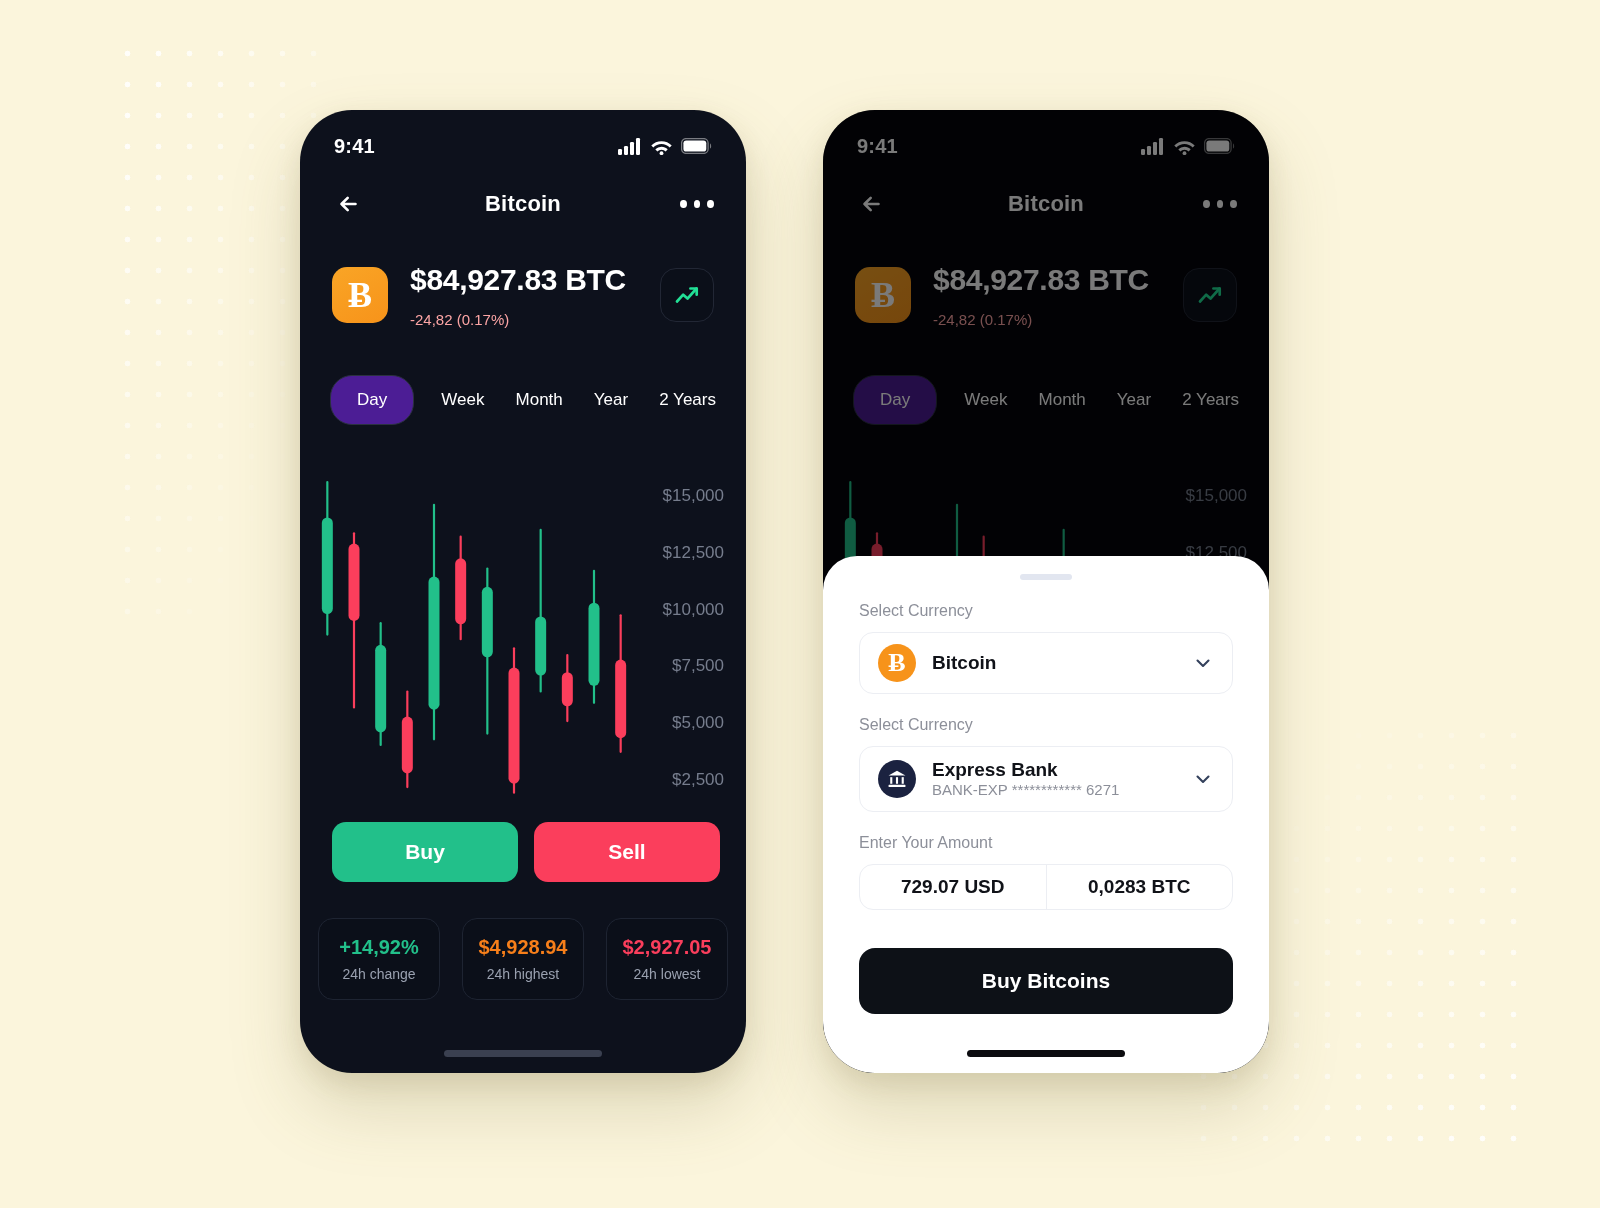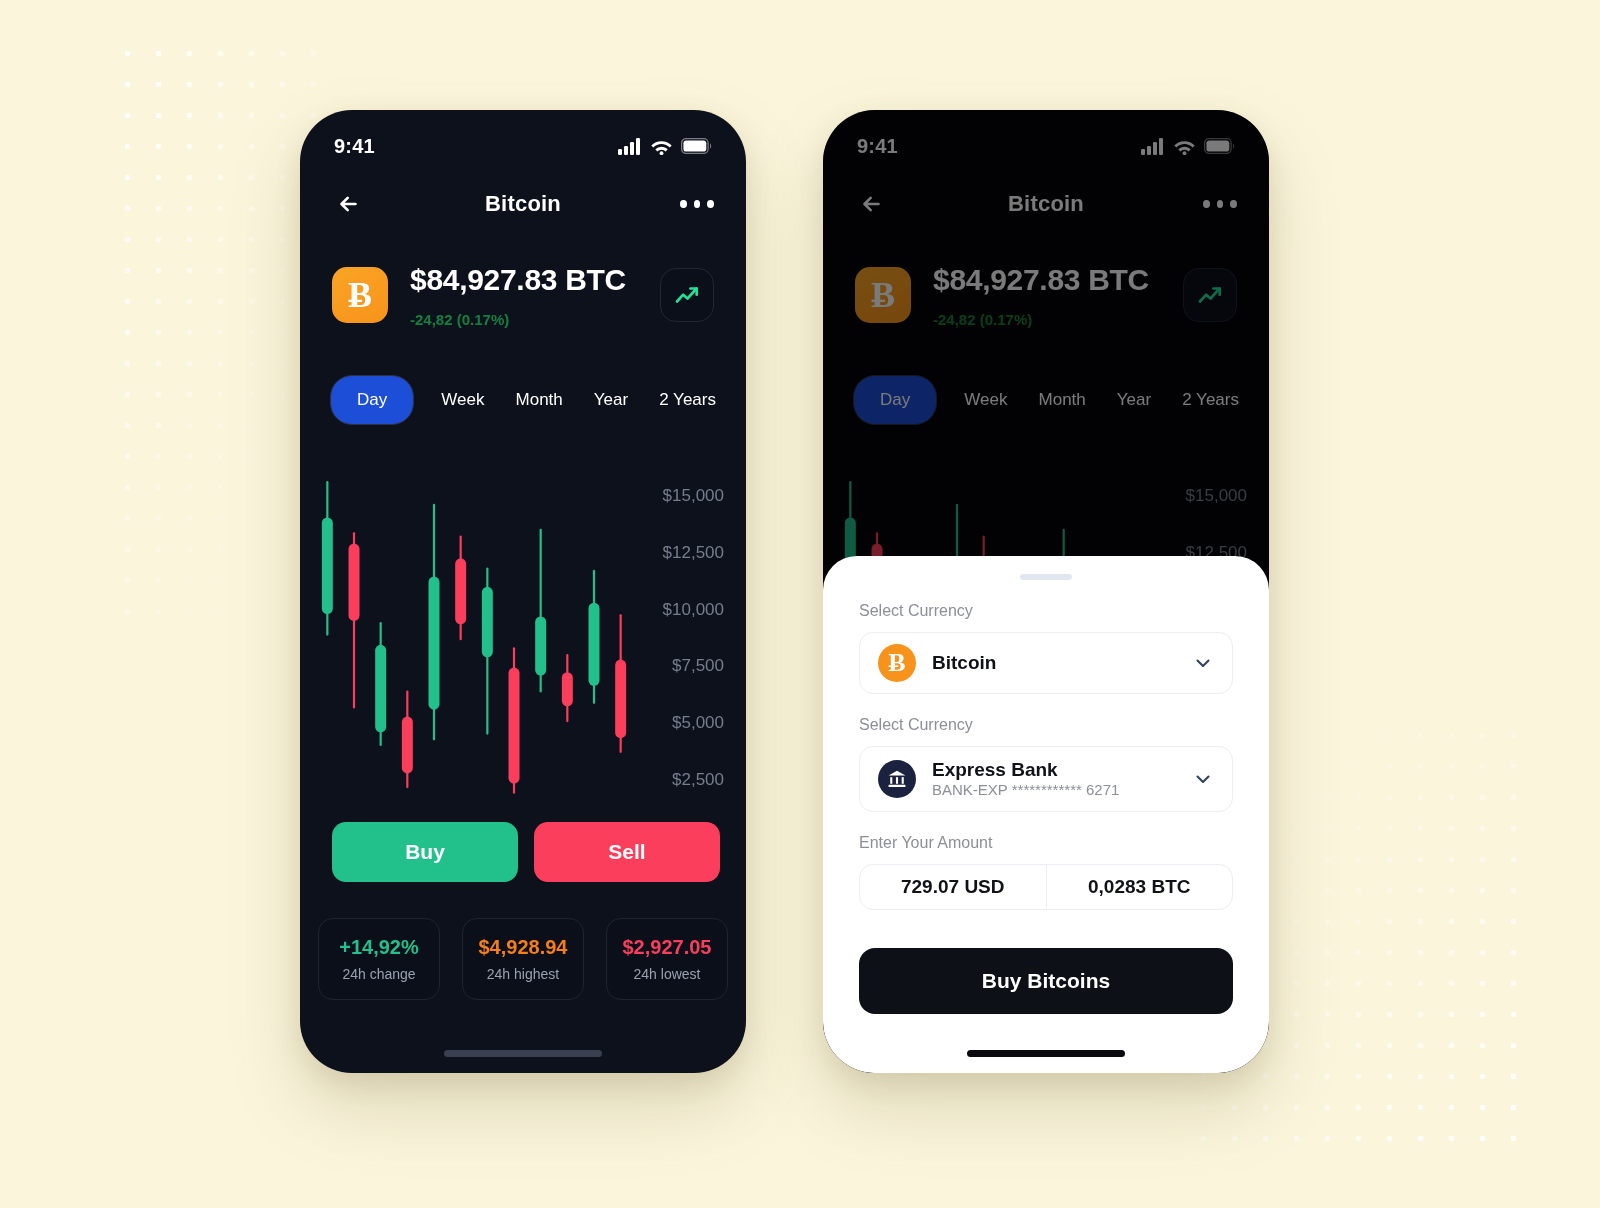--- a/index.html
+++ b/index.html
@@ -75,38 +75,38 @@
   }
   .btc-logo {
     width: 56px; height: 56px; border-radius: 15px;
     background: linear-gradient(150deg, #f9a526 0%, #f7931a 100%);
     display: flex; align-items: center; justify-content: center;
     color: #fff; font-size: 36px; font-weight: bold; line-height: 1;
     font-family: "Liberation Serif", serif;
   }
   .asset-txt { margin-left: 22px; flex: 1; }
   .asset-price { color: #fff; font-size: 30px; font-weight: bold; letter-spacing: -.3px; }
-  .asset-change { color: #15803d; font-size: 15px; margin-top: 14px; font-weight: bold; }
+  .asset-change { color: #fca5a5; font-size: 15px; margin-top: 14px; }
   .trend-box {
     width: 54px; height: 54px; border-radius: 16px;
     border: 1.5px solid #222735; background: #0b0f19;
     display: flex; align-items: center; justify-content: center;
   }
 
   
   .tabs {
     position: absolute; top: 268px; left: 30px; right: 26px; height: 44px;
     display: flex; align-items: center; justify-content: space-between;
   }
   .tab {
     color: #ffffff; font-size: 17px; padding: 10px 4px; cursor: pointer;
   }
   .tab.active {
     border: 1.5px solid #2b3140; border-radius: 22px;
-    padding: 14px 26px; background: #1d4ed8;
+    padding: 14px 26px; background: #4c1d95;
   }
 
   
   .chart-wrap { position: absolute; top: 363px; left: 0; right: 0; height: 330px; }
   .chart-svg { position: absolute; left: 14px; top: 0; width: 320px; height: 330px; }
   .ylabels {
     position: absolute; right: 22px; top: 0; width: 120px; height: 330px;
   }
   .ylabel {
     position: absolute; right: 0; color: #767d8d; font-size: 17px; text-align: right;

